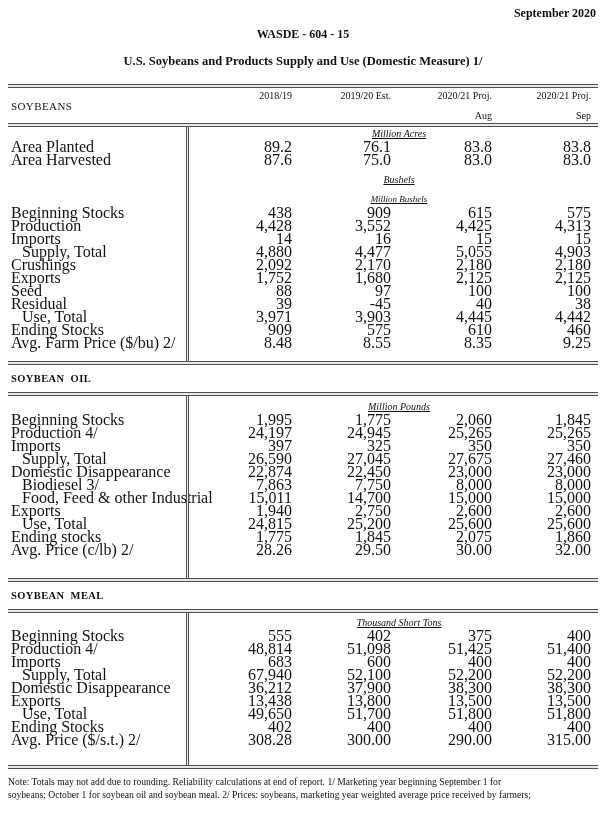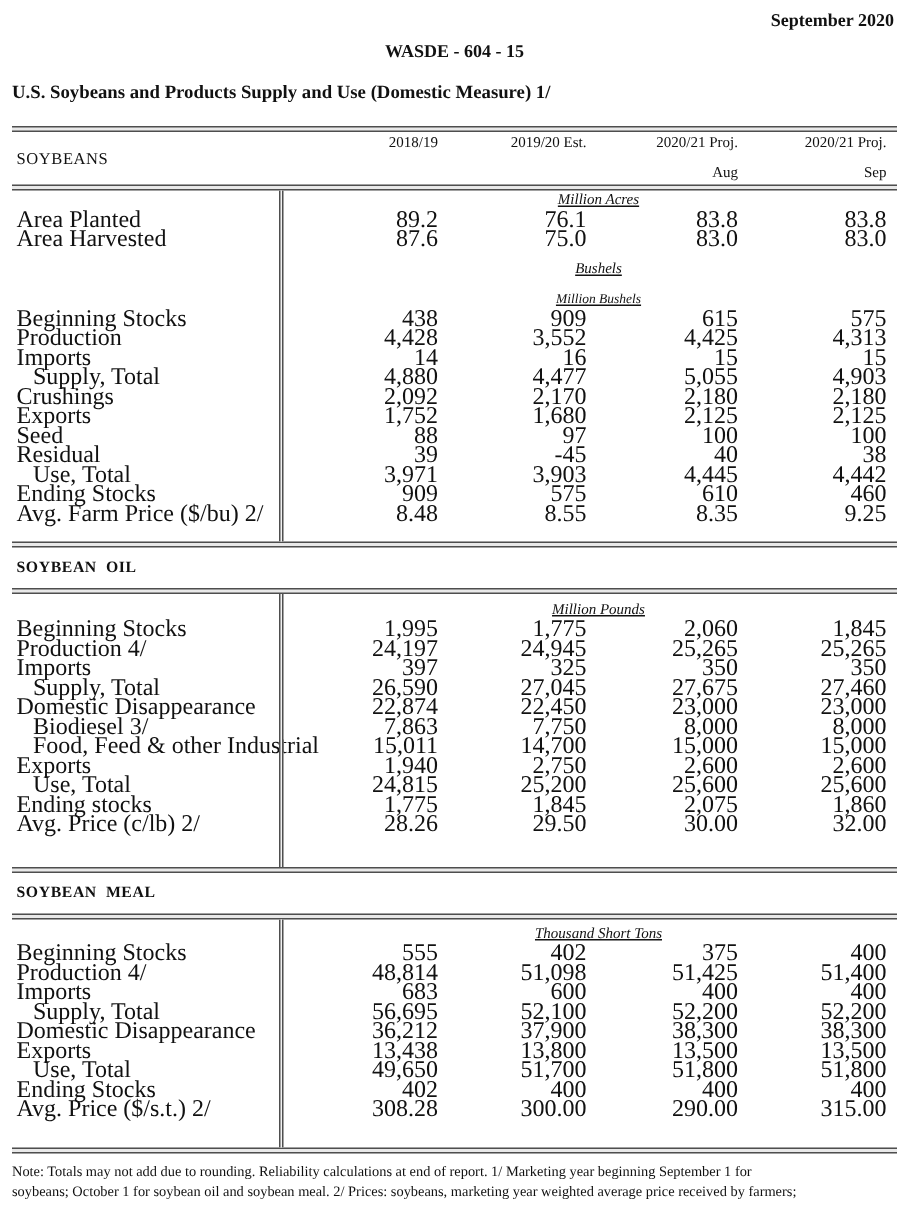--- a/index.html
+++ b/index.html
@@ -7,21 +7,21 @@
   body {
     width:608px; height:820px; overflow:hidden;
     font-family:"Liberation Serif","DejaVu Serif",serif;
     color:#111111;
   }
   .page { width:608px; height:576px; padding:6px 10px 0 8px; position:relative; }
 
   
   .date-line   { text-align:right; font-weight:bold; font-size:12px; line-height:14px; padding-right:2px; }
   .report-code { text-align:center; font-weight:bold; font-size:12px; line-height:14px; margin-top:7px; }
-  .page-title  { font-weight:bold; font-size:12.5px; line-height:15px; margin-top:13px; }
+  .page-title  { text-align:center; font-weight:bold; font-size:12.5px; line-height:15px; margin-top:13px; }
 
   
   .rule {
     height:4px; margin-top:0;
     border-top:1.5px solid #4e4e4e;
     border-bottom:1.5px solid #4e4e4e;
     background:#e9e9e9;
   }
   .table-wrap { margin-top:15px; }
 
@@ -300,21 +300,21 @@
         </div>
         <div class="row">
           <div class="lbl">Imports</div>
           <div class="val c1">683</div>
           <div class="val c2">600</div>
           <div class="val c3">400</div>
           <div class="val c4">400</div>
         </div>
         <div class="row">
           <div class="lbl ind">Supply, Total</div>
-          <div class="val c1">56,695</div>
+          <div class="val c1">67,940</div>
           <div class="val c2">52,100</div>
           <div class="val c3">52,200</div>
           <div class="val c4">52,200</div>
         </div>
         <div class="row">
           <div class="lbl">Domestic Disappearance</div>
           <div class="val c1">36,212</div>
           <div class="val c2">37,900</div>
           <div class="val c3">38,300</div>
           <div class="val c4">38,300</div>

